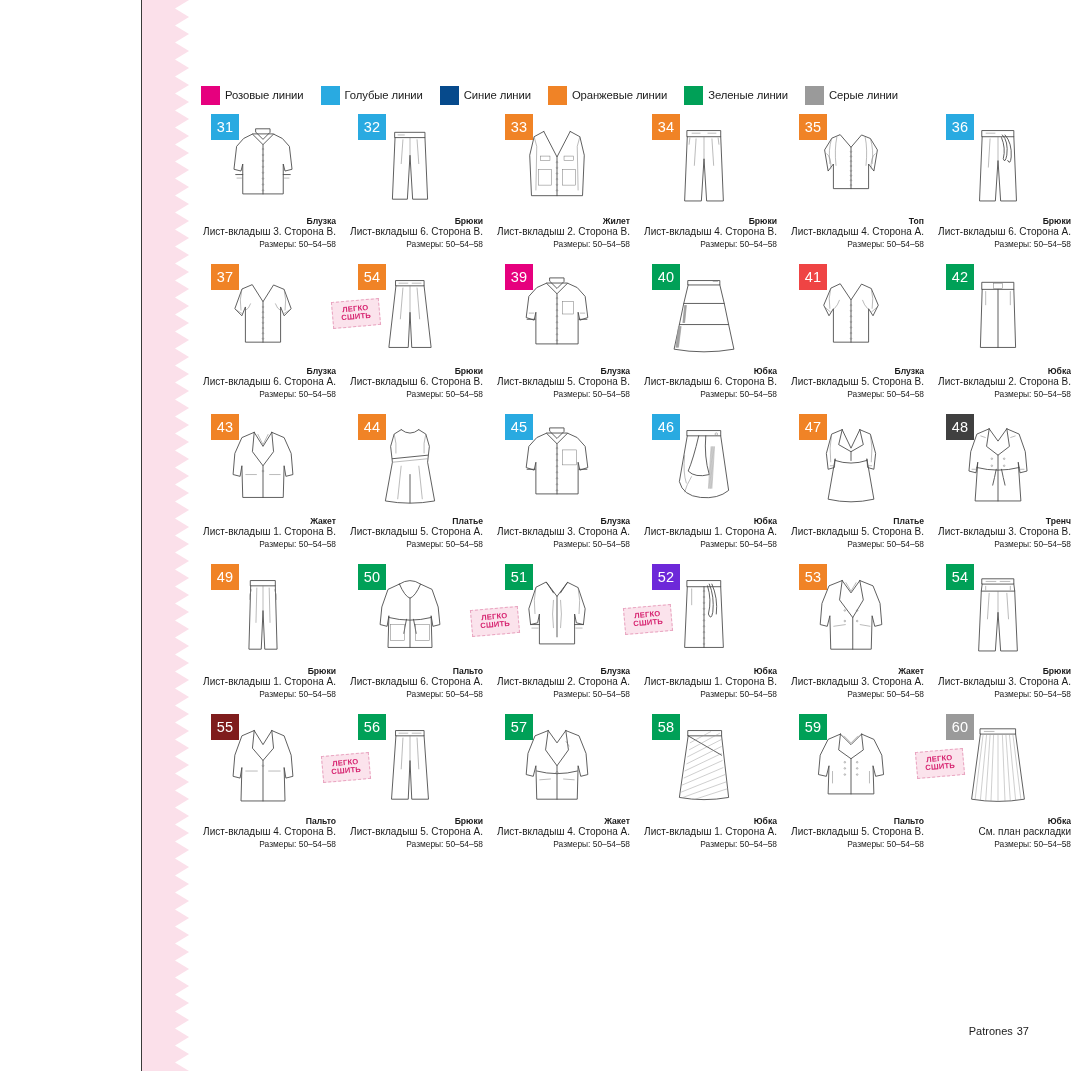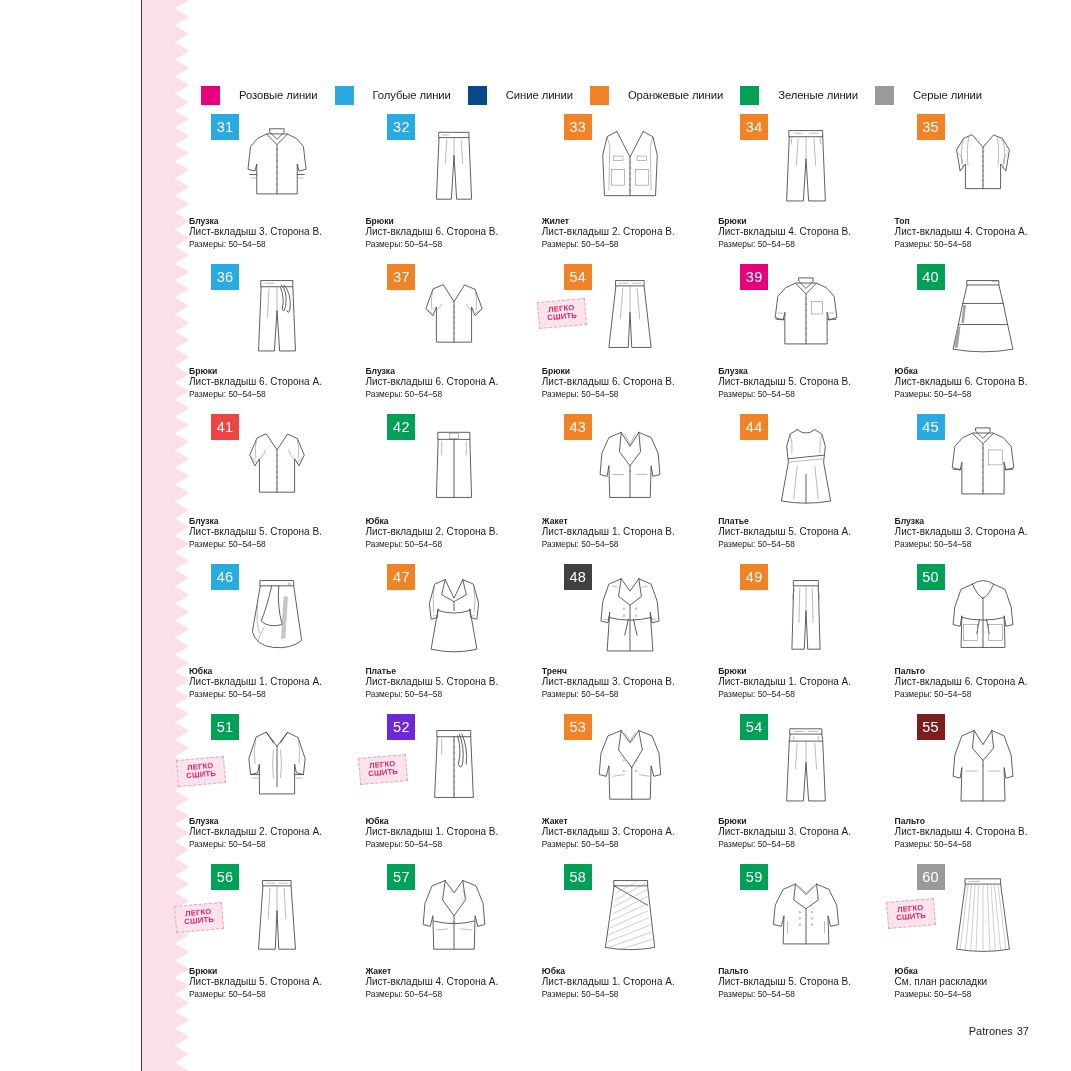--- a/index.html
+++ b/index.html
@@ -38,30 +38,30 @@
 
   
   #legend {
     position:absolute; left:12px; top:84px;
     width:690px; height:22px;
     display:flex; align-items:center;
   }
   .legend-item { display:flex; align-items:center; margin-right:17px; }
   .legend-swatch { width:19px; height:19px; flex:none; }
   .legend-label {
-    font-size:11.3px; color:#1b1b1b; margin-left:19px;
+    font-size:11.3px; color:#1b1b1b; margin-left:5px;
     white-space:nowrap; letter-spacing:-0.1px;
   }
 
   
   #grid {
     position:absolute; left:0px; top:112px;
     width:882px;
     display:grid;
-    grid-template-columns:repeat(5, 1fr);
+    grid-template-columns:repeat(6, 1fr);
     grid-auto-rows:150px;
   }
   .cell { position:relative; }
 
   .num-badge {
     position:absolute; left:22px; top:2px;
     width:28px; height:26px;
     color:#ffffff; font-size:14.5px;
     display:flex; align-items:center; justify-content:center;
     letter-spacing:0.3px; z-index:3;
@@ -85,21 +85,21 @@
 
   .fig {
     position:absolute; left:0; top:0;
     width:100%; height:104px;
     display:flex; align-items:center; justify-content:center;
   }
   .fig svg { display:block; }
 
   .caption {
     position:absolute; left:0; top:104px; width:100%;
-    text-align:left; color:#1b1b1b;
+    text-align:right; color:#1b1b1b;
     line-height:1.22;
   }
   .cap-title { font-size:8.6px; font-weight:bold; }
   .cap-sheet { font-size:10px; }
   .cap-sizes { font-size:8.4px; }
 
   
   #footer {
     position:absolute; right:42px; bottom:34px;
     font-size:11px; color:#1b1b1b;

